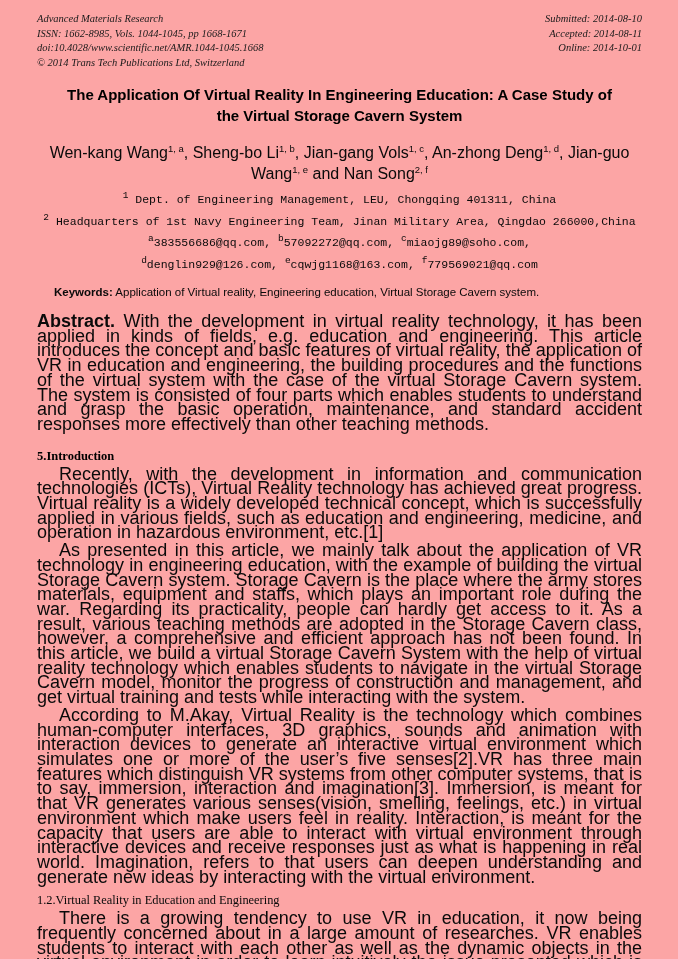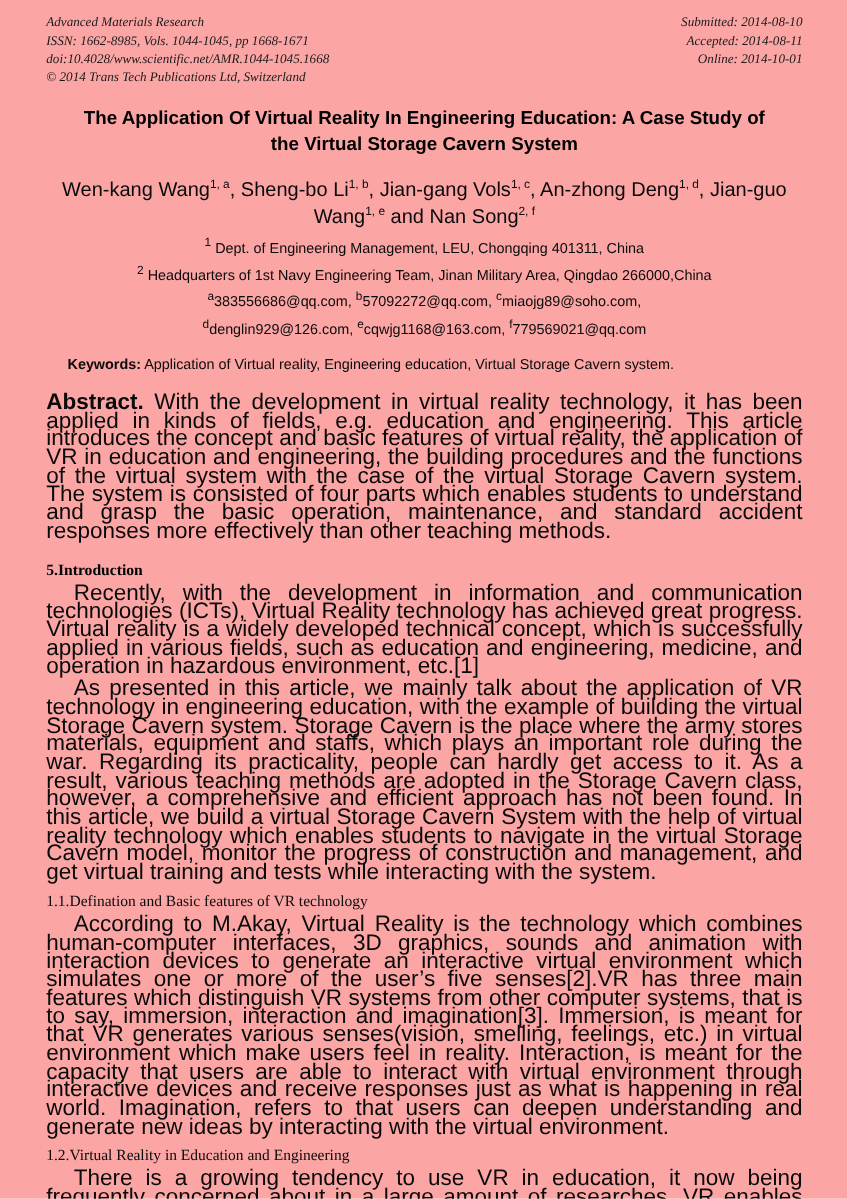--- a/index.html
+++ b/index.html
@@ -46,21 +46,21 @@
     color: #0a0a0a;
   }
   .authors sup, .affil sup, .emails sup {
     font-size: 9.5px;
     line-height: 0;
     text-align: right;
   }
   .affil-block { margin-top: 5px; }
   .affil, .emails {
     text-align: center;
-    font-family: Liberation Sans, sans-serif;
+    font-family: Liberation Mono, monospace;
     font-size: 11.5px;
     line-height: 21.5px;
     color: #0a0a0a;
   }
   
   .keywords {
     margin-top: 10px;
     font-family: "Liberation Sans", "DejaVu Sans", sans-serif;
     font-size: 11.5px;
     line-height: 15px;
@@ -133,19 +133,18 @@
   </div>
 
   <div class="keywords"><b>Keywords:</b><span> Application of Virtual reality, Engineering education, Virtual Storage Cavern system.</span></div>
 
   <div class="serif abstract"><b>Abstract.</b><span> With the development in virtual reality technology, it has been applied in kinds of fields, e.g. education and engineering. This article introduces the concept and basic features of virtual reality, the application of VR in education and engineering, the building procedures and the functions of the virtual system with the case of the virtual Storage Cavern system. The system is consisted of four parts which enables students to understand and grasp the basic operation, maintenance, and standard accident responses more effectively than other teaching methods.</span></div>
 
   <div class="sec-heading">5.Introduction</div>
   <p class="serif body-par">Recently, with the development in information and communication technologies (ICTs), Virtual Reality technology has achieved great progress. Virtual reality is a widely developed technical concept, which is successfully applied in various fields, such as education and engineering, medicine, and operation in hazardous environment, etc.[1]</p>
   <p class="serif body-par">As presented in this article, we mainly talk about the application of VR technology in engineering education, with the example of building the virtual Storage Cavern system. Storage Cavern is the place where the army stores materials, equipment and staffs, which plays an important role during the war. Regarding its practicality, people can hardly get access to it. As a result, various teaching methods are adopted in the Storage Cavern class, however, a comprehensive and efficient approach has not been found. In this article, we build a virtual Storage Cavern System with the help of virtual reality technology which enables students to navigate in the virtual Storage Cavern model, monitor the progress of construction and management, and get virtual training and tests while interacting with the system.</p>
 
-  <div class="sub-heading">1.1.Defination and Basic features of VR technology</div>
   <p class="serif body-par">According to M.Akay, Virtual Reality is the technology which combines human-computer interfaces, 3D graphics, sounds and animation with interaction devices to generate an interactive virtual environment which simulates one or more of the user’s five senses[2].VR has three main features which distinguish VR systems from other computer systems, that is to say, immersion, interaction and imagination[3]. Immersion, is meant for that VR generates various senses(vision, smelling, feelings, etc.) in virtual environment which make users feel in reality. Interaction, is meant for the capacity that users are able to interact with virtual environment through interactive devices and receive responses just as what is happening in real world. Imagination, refers to that users can deepen understanding and generate new ideas by interacting with the virtual environment.</p>
 
   <div class="sub-heading">1.2.Virtual Reality in Education and Engineering</div>
   <p class="serif body-par">There is a growing tendency to use VR in education, it now being frequently concerned about in a large amount of researches. VR enables students to interact with each other as well as the dynamic objects in the virtual environment in order to learn intuitively the issue presented which is more efficiently than static graphs. In the study reviewed by Alcinia Z.Sampaio, two virtual models</p>
 
 </div>
 
 </body></html>

